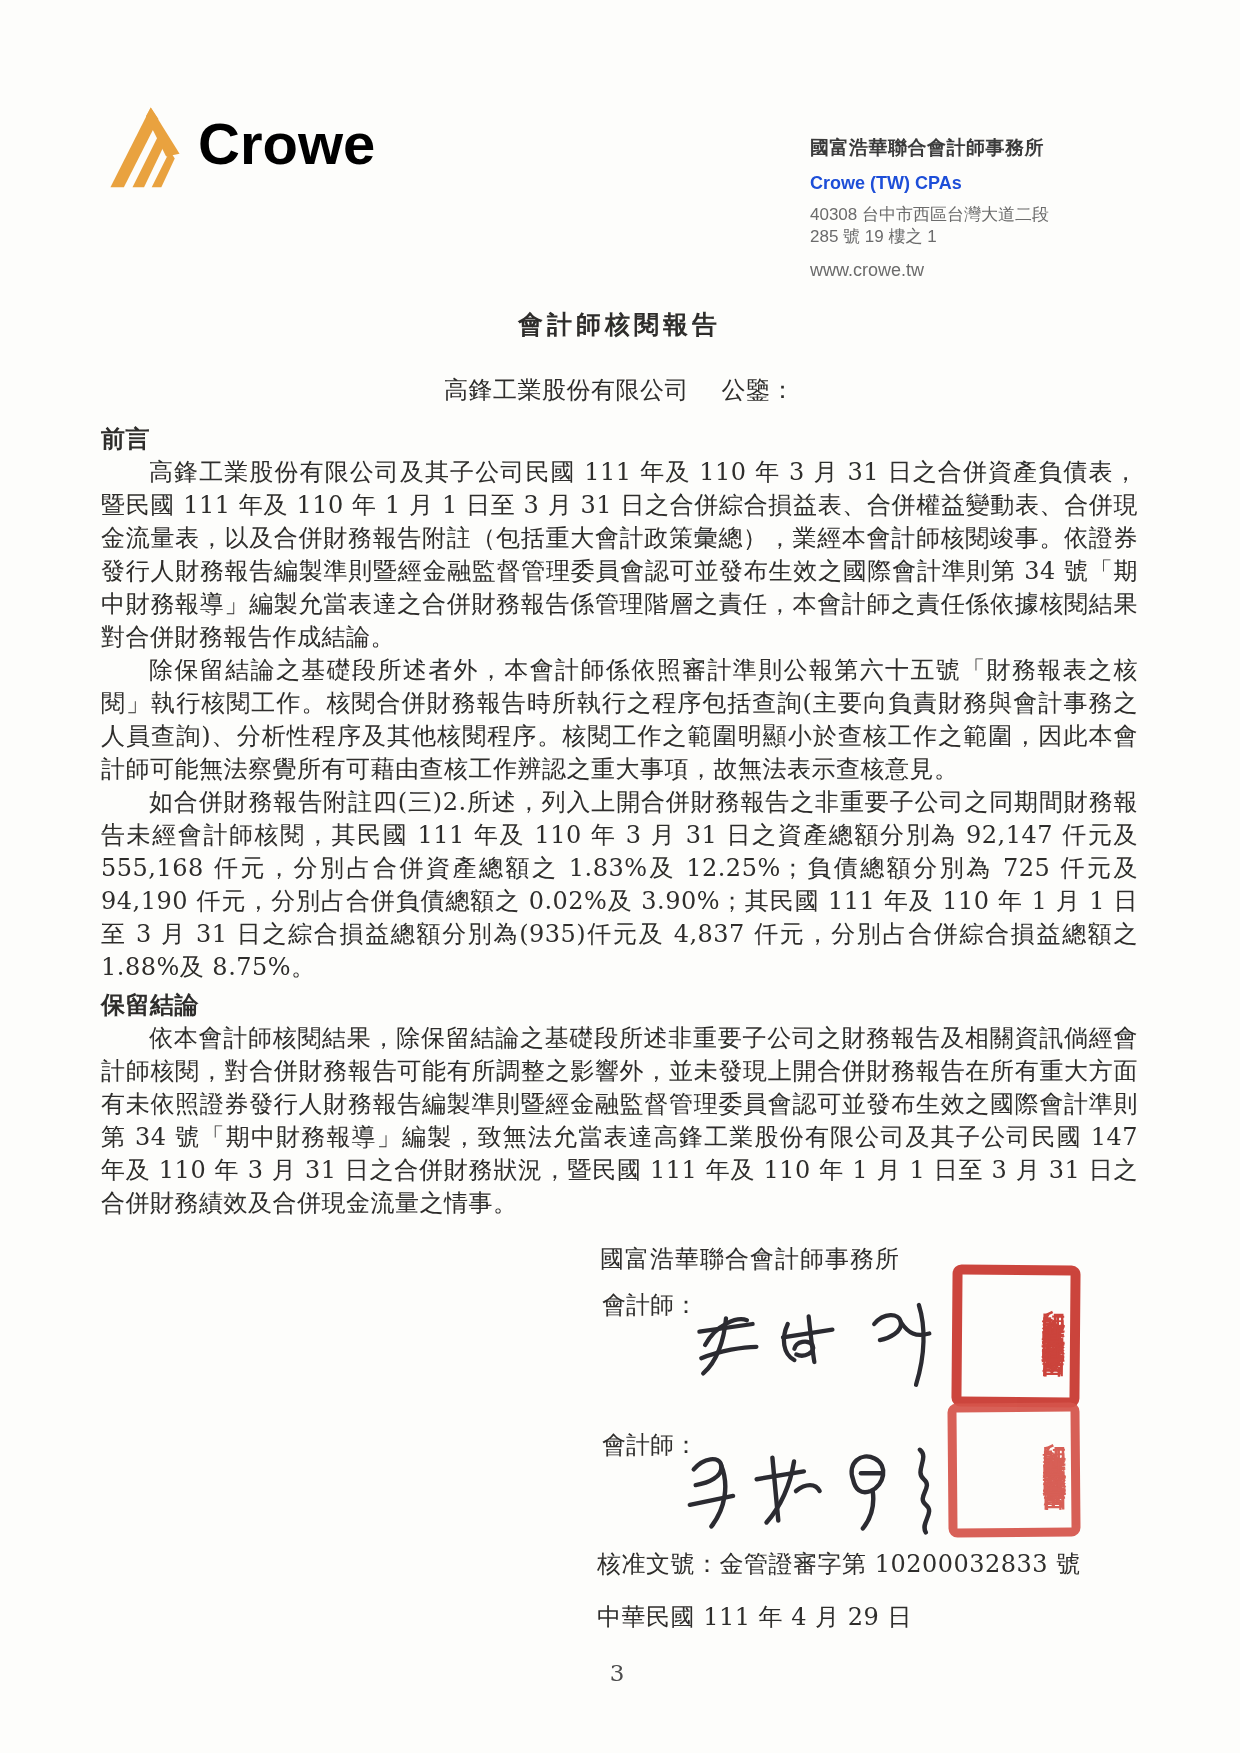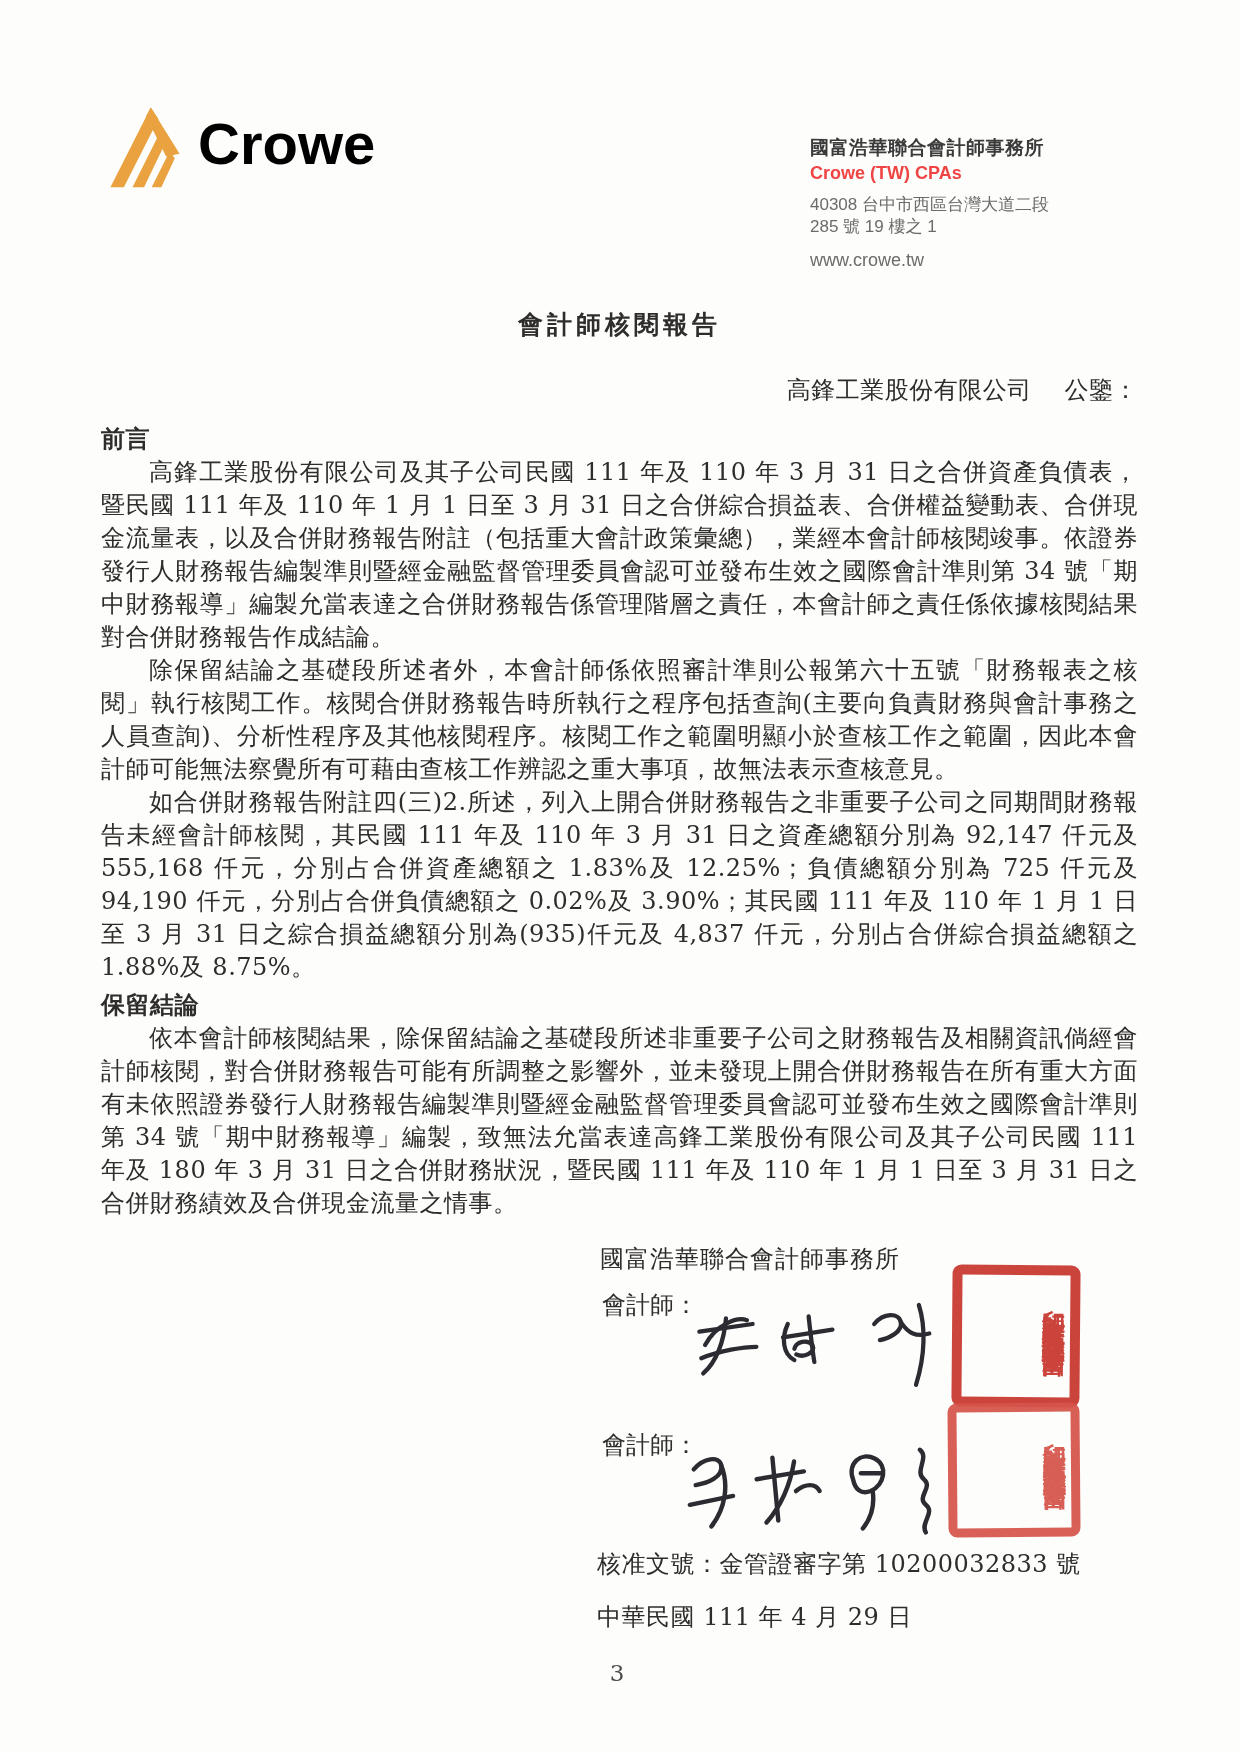--- a/index.html
+++ b/index.html
@@ -20,36 +20,36 @@
     font-size:58px; font-weight:700; color:#000000; letter-spacing:0px;
     margin-left:14px; margin-top:-6px;
   }
 
   .firm-block {
     position:absolute; left:810px; top:136px; width:400px;
     font-family:"Liberation Sans","DejaVu Sans",sans-serif;
     color:#4a4a4a; line-height:1.25;
   }
   .firm-zh { font-size:19px; font-weight:bold; color:#3b3b3b; letter-spacing:0.5px; }
-  .firm-en { font-size:18px; font-weight:bold; color:#ef4444; margin-top:2px; }
+  .firm-en { font-size:18px; font-weight:bold; color:#1d4ed8; margin-top:12px; }
   .firm-addr { font-size:17px; color:#6b6b6b; margin-top:10px; }
   .firm-tel  { font-size:17px; color:#6b6b6b; margin-top:10px; }
   .firm-web  { font-size:18px; color:#6b6b6b; margin-top:12px; }
 
   
   .report {
     position:absolute; left:101px; top:308px; width:1037px;
     font-size:24px; line-height:33px; text-align:justify;
     letter-spacing:0.5px;
   }
   .report-title {
     text-align:center; font-size:25px; font-weight:600;
     letter-spacing:4px; line-height:34px; margin-bottom:32px;
   }
-  .addressee { font-size:24px; margin-bottom:14px; text-align:right; }
+  .addressee { font-size:24px; margin-bottom:14px; text-align:center; }
   .sec-h { font-weight:700; font-size:24px; line-height:35px; margin-top:3px; }
   .sec-p { text-indent:2em; }
 
   
   .sig-block { position:absolute; left:600px; top:1243px; width:560px; height:330px; }
   .sig-firm { font-size:24px; letter-spacing:1px; }
   .cpa-label { position:absolute; left:2px; font-size:24px; }
   .cpa-label.first  { top:46px; }
   .cpa-label.second { top:186px; }
   .sig-svg { position:absolute; }
@@ -106,21 +106,21 @@
   <div class="addressee">高鋒工業股份有限公司　 公鑒：</div>
 
   <div class="sec-h">前言</div>
   <div class="sec-p">高鋒工業股份有限公司及其子公司民國 111 年及 110 年 3 月 31 日之合併資產負債表，暨民國 111 年及 110 年 1 月 1 日至 3 月 31 日之合併綜合損益表、合併權益變動表、合併現金流量表，以及合併財務報告附註（包括重大會計政策彙總），業經本會計師核閱竣事。依證券發行人財務報告編製準則暨經金融監督管理委員會認可並發布生效之國際會計準則第 34 號「期中財務報導」編製允當表達之合併財務報告係管理階層之責任，本會計師之責任係依據核閱結果對合併財務報告作成結論。</div>
 
   <div class="sec-p">除保留結論之基礎段所述者外，本會計師係依照審計準則公報第六十五號「財務報表之核閱」執行核閱工作。核閱合併財務報告時所執行之程序包括查詢(主要向負責財務與會計事務之人員查詢)、分析性程序及其他核閱程序。核閱工作之範圍明顯小於查核工作之範圍，因此本會計師可能無法察覺所有可藉由查核工作辨認之重大事項，故無法表示查核意見。</div>
 
   <div class="sec-p">如合併財務報告附註四(三)2.所述，列入上開合併財務報告之非重要子公司之同期間財務報告未經會計師核閱，其民國 111 年及 110 年 3 月 31 日之資產總額分別為 92,147 仟元及 555,168 仟元，分別占合併資產總額之 1.83%及 12.25%；負債總額分別為 725 仟元及 94,190 仟元，分別占合併負債總額之 0.02%及 3.90%；其民國 111 年及 110 年 1 月 1 日至 3 月 31 日之綜合損益總額分別為(935)仟元及 4,837 仟元，分別占合併綜合損益總額之 1.88%及 8.75%。</div>
 
   <div class="sec-h">保留結論</div>
-  <div class="sec-p">依本會計師核閱結果，除保留結論之基礎段所述非重要子公司之財務報告及相關資訊倘經會計師核閱，對合併財務報告可能有所調整之影響外，並未發現上開合併財務報告在所有重大方面有未依照證券發行人財務報告編製準則暨經金融監督管理委員會認可並發布生效之國際會計準則第 34 號「期中財務報導」編製，致無法允當表達高鋒工業股份有限公司及其子公司民國 111 年及 180 年 3 月 31 日之合併財務狀況，暨民國 111 年及 110 年 1 月 1 日至 3 月 31 日之合併財務績效及合併現金流量之情事。</div>
+  <div class="sec-p">依本會計師核閱結果，除保留結論之基礎段所述非重要子公司之財務報告及相關資訊倘經會計師核閱，對合併財務報告可能有所調整之影響外，並未發現上開合併財務報告在所有重大方面有未依照證券發行人財務報告編製準則暨經金融監督管理委員會認可並發布生效之國際會計準則第 34 號「期中財務報導」編製，致無法允當表達高鋒工業股份有限公司及其子公司民國 147 年及 110 年 3 月 31 日之合併財務狀況，暨民國 111 年及 110 年 1 月 1 日至 3 月 31 日之合併財務績效及合併現金流量之情事。</div>
 </div>
 
 <div class="sig-block">
   <div class="sig-firm">國富浩華聯合會計師事務所</div>
 
   <div class="cpa-label first">會計師：</div>
   <svg class="sig-svg first" width="285" height="100" viewBox="0 0 300 100">
     <g fill="none" stroke="#2b2b31" stroke-width="4.5" stroke-linecap="round">
       <path d="M18,52 C30,30 52,22 62,26"></path>
       <path d="M12,38 L68,30"></path>

